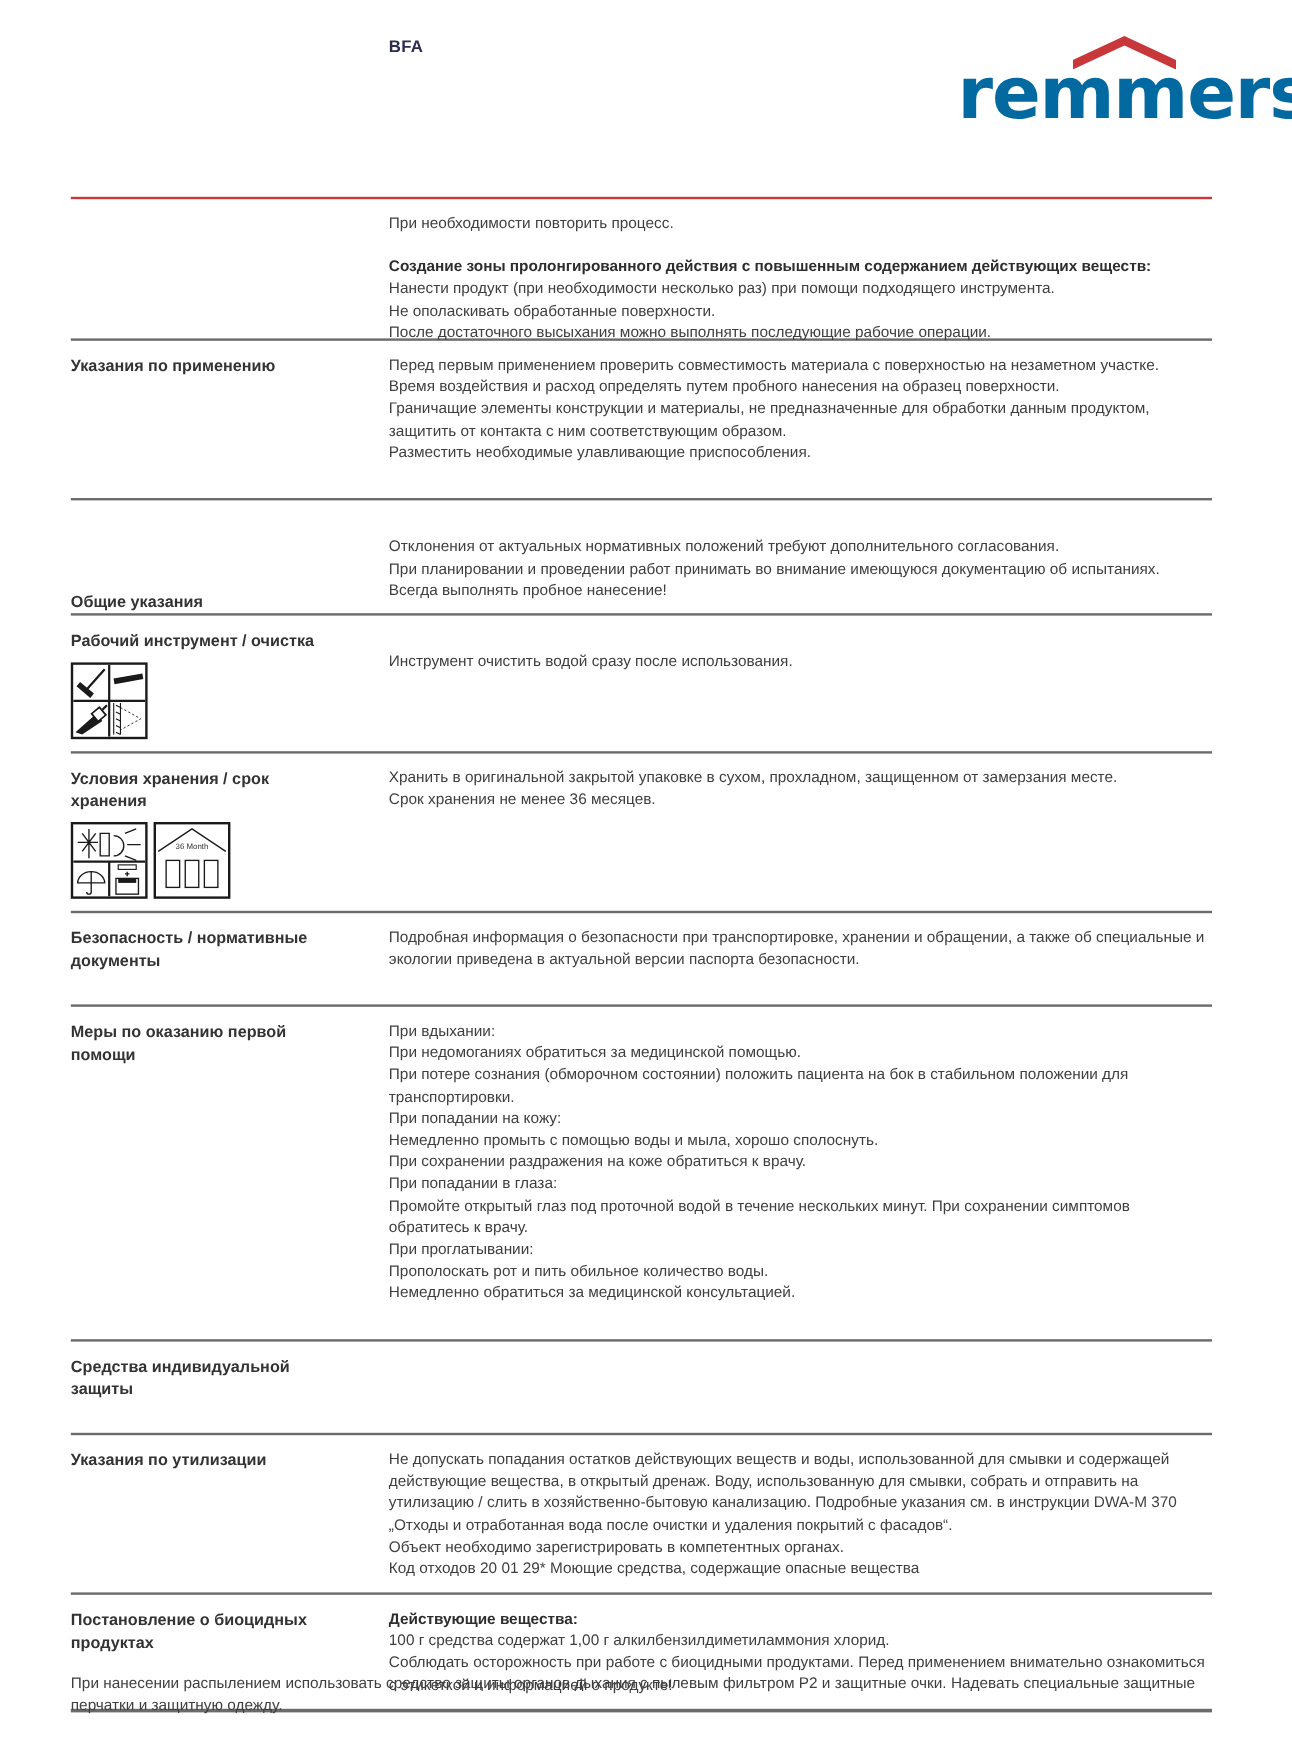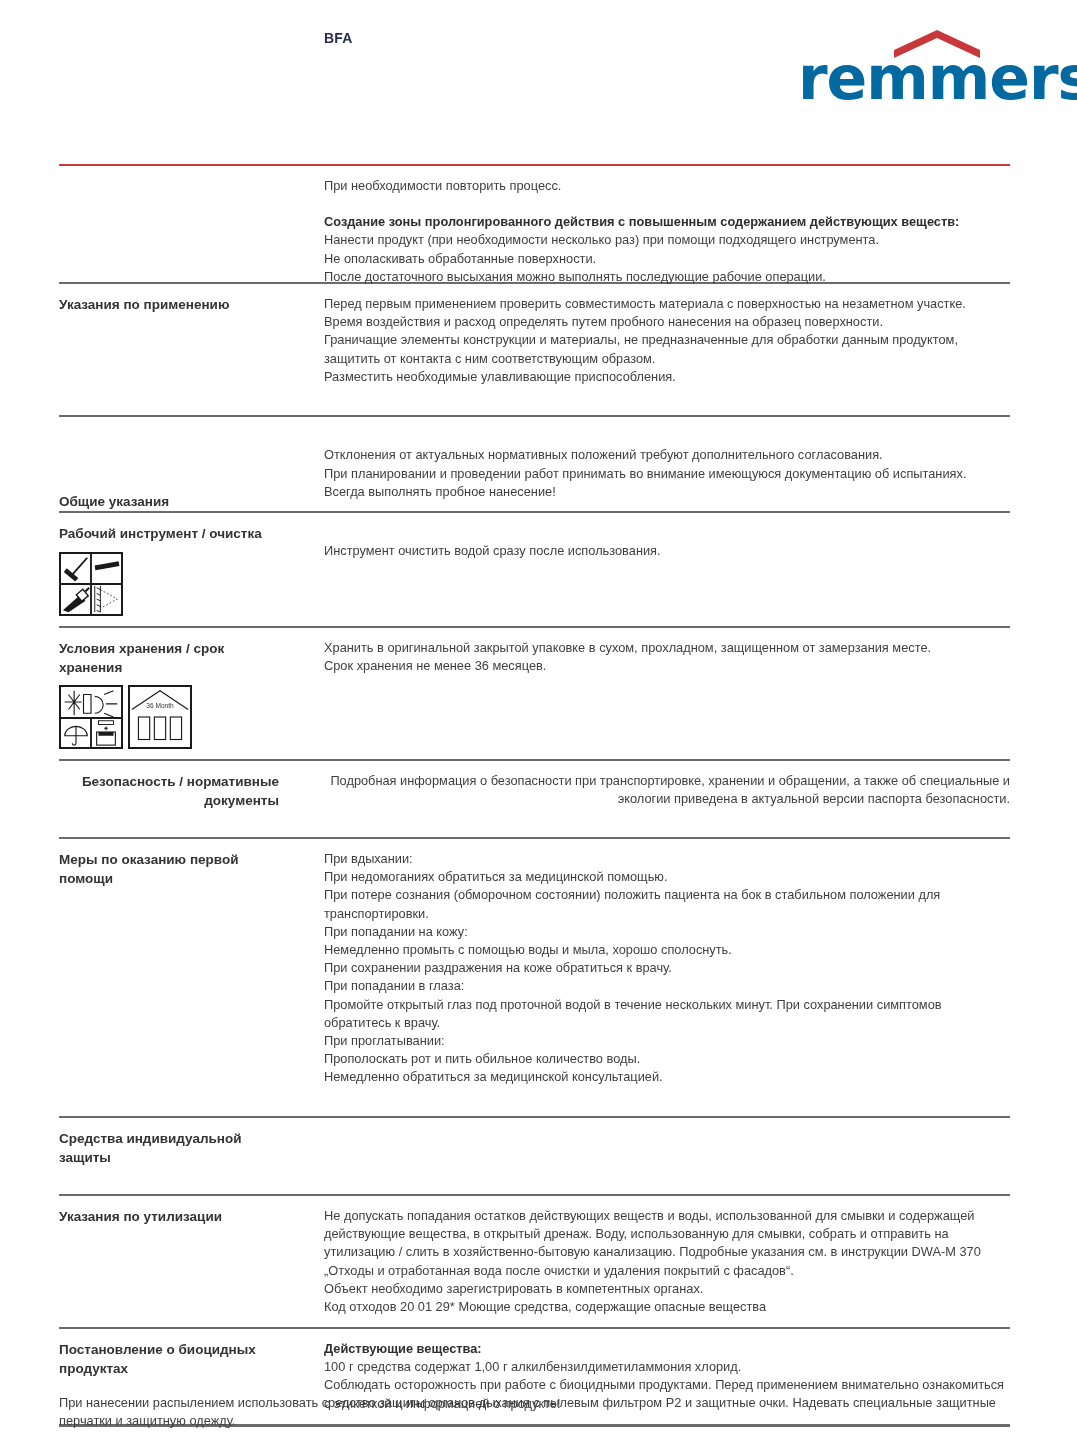--- a/index.html
+++ b/index.html
@@ -133,21 +133,21 @@
           <rect x="43" y="32" width="12" height="24" fill="#fff" stroke="#1a1a1a" stroke-width="1.2"></rect>
         </svg>
       </div>
     </div>
     <div class="text-col">
       <div class="para">Хранить в оригинальной закрытой упаковке в сухом, прохладном, защищенном от замерзания месте.</div>
       <div class="para">Срок хранения не менее 36 месяцев.</div>
     </div>
   </div>
 
-  <div class="row" style="height:78px;text-align:right;">
+  <div class="row" style="height:78px;">
     <div class="label-col">
         <div class="label">Безопасность / нормативные документы</div>
       </div>
     <div class="text-col">
       <div class="para">Подробная информация о безопасности при транспортировке, хранении и обращении, а также об специальные и экологии приведена в актуальной версии паспорта безопасности.</div>
     </div>
   </div>
 
   <div class="row" style="height:279px;">
     <div class="label-col">

